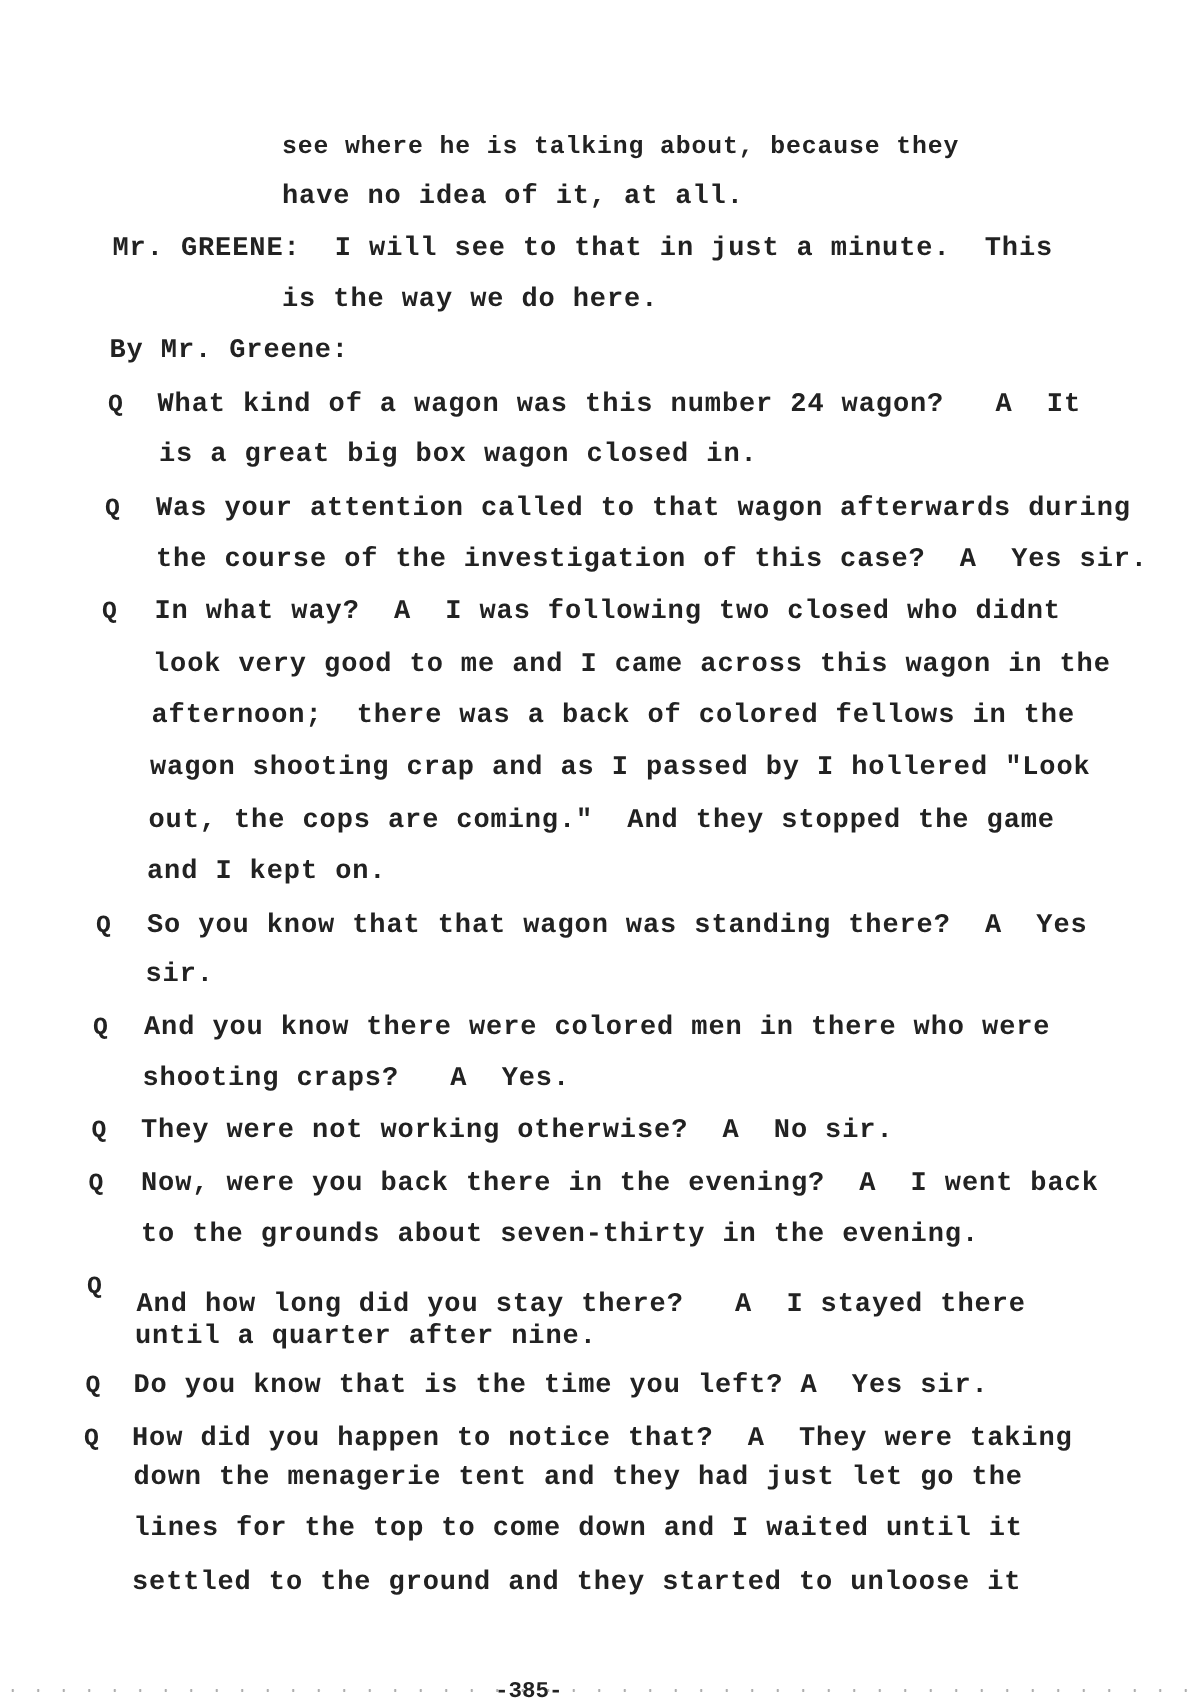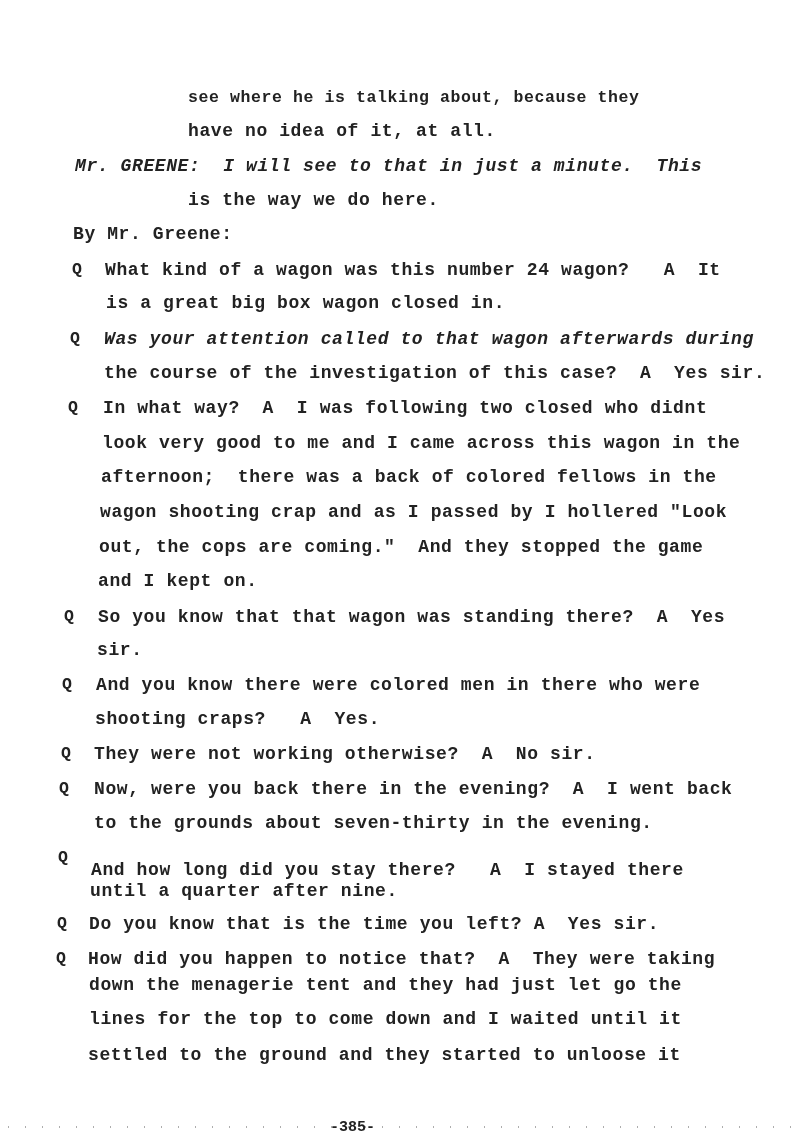--- a/index.html
+++ b/index.html
@@ -56,30 +56,30 @@
       opacity: 0.6;
     }
   </style>
 </head>
 <body>
 
 <div class="page">
 
   <div class="line" style="left:188px;top:88px;font-size:16.5px;">see where he is talking about, because they</div>
   <div class="line" style="left:188px;top:121px;">have no idea of it, at all.</div>
-  <div class="line" style="left:75px;top:156px;font-style:italic;">Mr. GREENE:  I will see to that in just a minute.  This</div>
+  <div class="line" style="left:75px;top:156px;">Mr. GREENE:  I will see to that in just a minute.  This</div>
   <div class="line" style="left:188px;top:190px;">is the way we do here.</div>
   <div class="line" style="left:73px;top:224px;text-align:right;">By Mr. Greene:</div>
 
   <div class="q-marker" style="left:72px;top:260px;">Q</div>
   <div class="line" style="left:105px;top:260px;">What kind of a wagon was this number 24 wagon?   A  It</div>
   <div class="line" style="left:106px;top:293px;">is a great big box wagon closed in.</div>
 
   <div class="q-marker" style="left:70px;top:329px;">Q</div>
-  <div class="line" style="left:104px;top:329px;font-style:italic;">Was your attention called to that wagon afterwards during</div>
+  <div class="line" style="left:104px;top:329px;">Was your attention called to that wagon afterwards during</div>
   <div class="line" style="left:104px;top:363px;">the course of the investigation of this case?  A  Yes sir.</div>
 
   <div class="q-marker" style="left:68px;top:398px;">Q</div>
   <div class="line" style="left:103px;top:398px;">In what way?  A  I was following two closed who didnt</div>
   <div class="line" style="left:102px;top:433px;">look very good to me and I came across this wagon in the</div>
   <div class="line" style="left:101px;top:467px;">afternoon;  there was a back of colored fellows in the</div>
   <div class="line" style="left:100px;top:502px;">wagon shooting crap and as I passed by I hollered "Look</div>
   <div class="line" style="left:99px;top:537px;">out, the cops are coming."  And they stopped the game</div>
   <div class="line" style="left:98px;top:571px;">and I kept on.</div>
 

